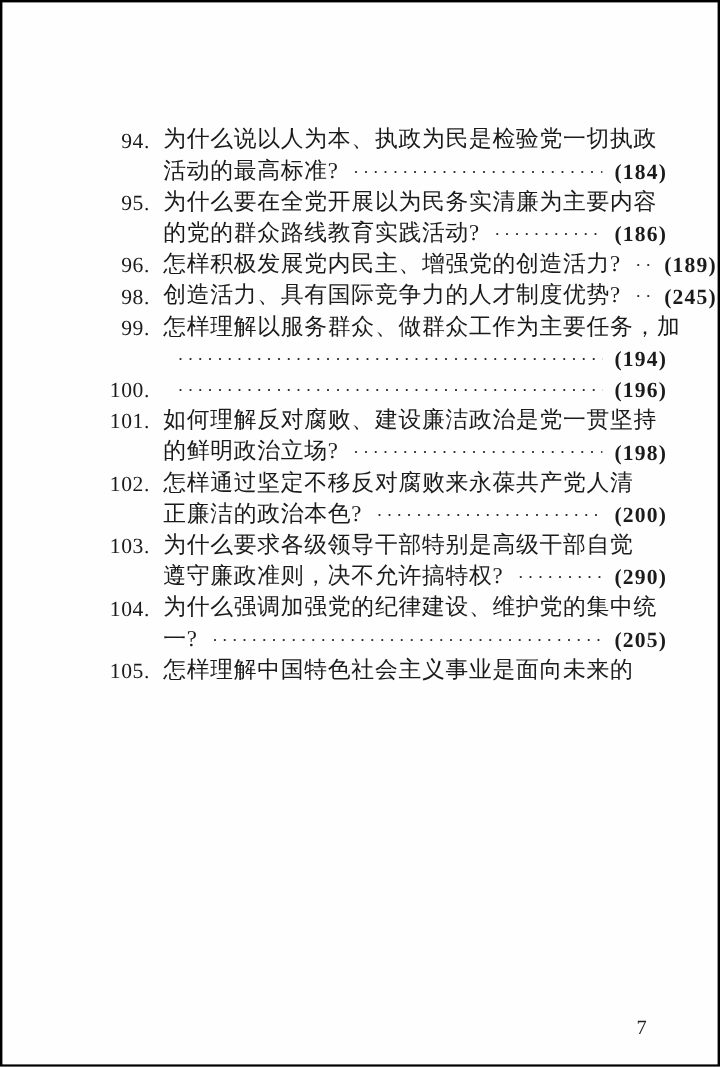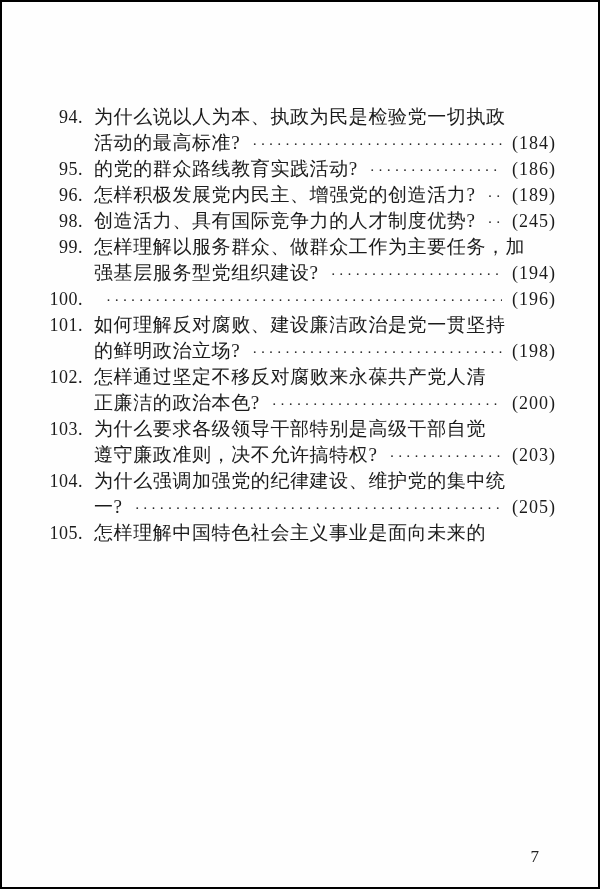--- a/index.html
+++ b/index.html
@@ -20,20 +20,21 @@
   }
   .toc {
     position: absolute;
     top: 102px;
     left: 47px;
     right: 42px;
   }
   .entry {
     display: flex;
     align-items: flex-start;
+    margin-left: 42px;
   }
   .num {
     flex: 0 0 auto;
     min-width: 34px;
     text-align: right;
     margin-right: 11px;
     font-size: 18px;
     line-height: 26px;
     letter-spacing: 0.5px;
   }
@@ -70,20 +71,21 @@
     font-size: 15px;
     letter-spacing: 3.2px;
     color: #262626;
   }
   .pg {
     flex: 0 0 auto;
     min-width: 50px;
     text-align: right;
     font-size: 18px;
     letter-spacing: 1px;
+    font-weight: bold;
   }
   .folio {
     position: absolute;
     right: 59px;
     bottom: 20px;
     font-size: 17px;
     color: #222222;
   }
 </style>
 </head>
@@ -98,20 +100,21 @@
           <div class="line lastline">
             <span class="qtext">活动的最高标准?</span>
             <span class="dots"></span>
             <span class="pg">(184)</span>
           </div>
         </div>
       </div>
       <div class="entry">
         <span class="num">95.</span>
         <div class="body">
+          <div class="line"><span class="qtext">为什么要在全党开展以为民务实清廉为主要内容</span></div>
           <div class="line lastline">
             <span class="qtext">的党的群众路线教育实践活动?</span>
             <span class="dots"></span>
             <span class="pg">(186)</span>
           </div>
         </div>
       </div>
       <div class="entry">
         <span class="num">96.</span>
         <div class="body">
@@ -130,21 +133,20 @@
             <span class="dots"></span>
             <span class="pg">(245)</span>
           </div>
         </div>
       </div>
       <div class="entry">
         <span class="num">99.</span>
         <div class="body">
           <div class="line"><span class="qtext">怎样理解以服务群众、做群众工作为主要任务，加</span></div>
           <div class="line lastline">
-            <span class="qtext">强基层服务型党组织建设?</span>
             <span class="dots"></span>
             <span class="pg">(194)</span>
           </div>
         </div>
       </div>
       <div class="entry">
         <span class="num">100.</span>
         <div class="body">
           <div class="line lastline">
             <span class="dots"></span>
@@ -174,21 +176,21 @@
           </div>
         </div>
       </div>
       <div class="entry">
         <span class="num">103.</span>
         <div class="body">
           <div class="line"><span class="qtext">为什么要求各级领导干部特别是高级干部自觉</span></div>
           <div class="line lastline">
             <span class="qtext">遵守廉政准则，决不允许搞特权?</span>
             <span class="dots"></span>
-            <span class="pg">(203)</span>
+            <span class="pg">(290)</span>
           </div>
         </div>
       </div>
       <div class="entry">
         <span class="num">104.</span>
         <div class="body">
           <div class="line"><span class="qtext">为什么强调加强党的纪律建设、维护党的集中统</span></div>
           <div class="line lastline">
             <span class="qtext">一?</span>
             <span class="dots"></span>

